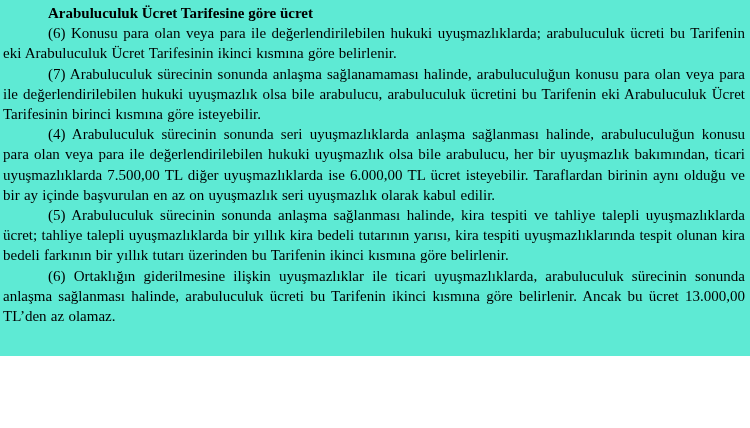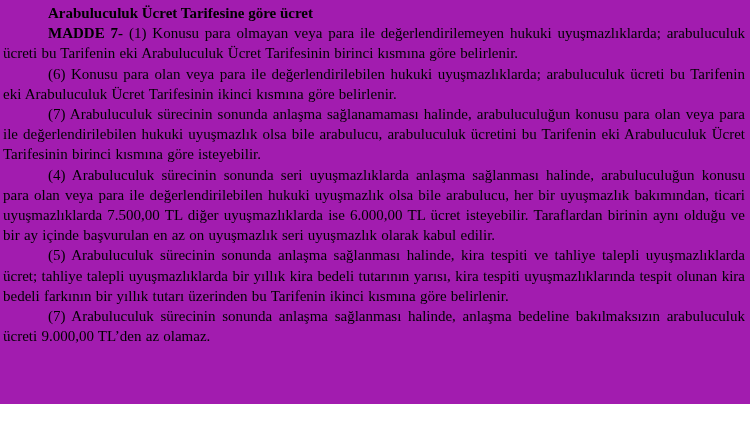--- a/index.html
+++ b/index.html
@@ -8,27 +8,27 @@
     background: #ffffff;
   }
   body {
     width: 750px;
     height: 428px;
     overflow: hidden;
   }
   .page {
     box-sizing: border-box;
     width: 750px;
-    height: 404px;
+    height: 356px;
     padding: 3px 5px 16px 3px;
     font-family: "Liberation Serif", "DejaVu Serif", serif;
     font-size: 15px;
     line-height: 20.2px;
     color: #000000;
-    background: #a21caf;
+    background: #5eead4;
   }
   .doc-title {
     margin: 0 0 0 45px;
     font-weight: bold;
     font-size: 15px;
     line-height: 20.2px;
   }
   .para {
     margin: 0;
     text-align: justify;
@@ -39,26 +39,25 @@
     font-weight: bold;
   }
 </style>
 </head>
 <body>
 
 <div class="page">
 
   <div class="doc-title">Arabuluculuk Ücret Tarifesine göre ücret</div>
 
-  <p class="para"><span class="article-label">MADDE 7-</span> <span>(1) Konusu para olmayan veya para ile değerlendirilemeyen hukuki uyuşmazlıklarda; arabuluculuk ücreti bu Tarifenin eki Arabuluculuk Ücret Tarifesinin birinci kısmına göre belirlenir.</span></p>
 
   <p class="para">(6) Konusu para olan veya para ile değerlendirilebilen hukuki uyuşmazlıklarda; arabuluculuk ücreti bu Tarifenin eki Arabuluculuk Ücret Tarifesinin ikinci kısmına göre belirlenir.</p>
 
   <p class="para">(7) Arabuluculuk sürecinin sonunda anlaşma sağlanamaması halinde, arabuluculuğun konusu para olan veya para ile değerlendirilebilen hukuki uyuşmazlık olsa bile arabulucu, arabuluculuk ücretini bu Tarifenin eki Arabuluculuk Ücret Tarifesinin birinci kısmına göre isteyebilir.</p>
 
   <p class="para">(4) Arabuluculuk sürecinin sonunda seri uyuşmazlıklarda anlaşma sağlanması halinde, arabuluculuğun konusu para olan veya para ile değerlendirilebilen hukuki uyuşmazlık olsa bile arabulucu, her bir uyuşmazlık bakımından, ticari uyuşmazlıklarda 7.500,00 TL diğer uyuşmazlıklarda ise 6.000,00 TL ücret isteyebilir. Taraflardan birinin aynı olduğu ve bir ay içinde başvurulan en az on uyuşmazlık seri uyuşmazlık olarak kabul edilir.</p>
 
   <p class="para">(5) Arabuluculuk sürecinin sonunda anlaşma sağlanması halinde, kira tespiti ve tahliye talepli uyuşmazlıklarda ücret; tahliye talepli uyuşmazlıklarda bir yıllık kira bedeli tutarının yarısı, kira tespiti uyuşmazlıklarında tespit olunan kira bedeli farkının bir yıllık tutarı üzerinden bu Tarifenin ikinci kısmına göre belirlenir.</p>
 
+  <p class="para">(6) Ortaklığın giderilmesine ilişkin uyuşmazlıklar ile ticari uyuşmazlıklarda, arabuluculuk sürecinin sonunda anlaşma sağlanması halinde, arabuluculuk ücreti bu Tarifenin ikinci kısmına göre belirlenir. Ancak bu ücret 13.000,00 TL’den az olamaz.</p>
 
-  <p class="para">(7) Arabuluculuk sürecinin sonunda anlaşma sağlanması halinde, anlaşma bedeline bakılmaksızın arabuluculuk ücreti 9.000,00 TL’den az olamaz.</p>
 
 </div>
 
 </body></html>

